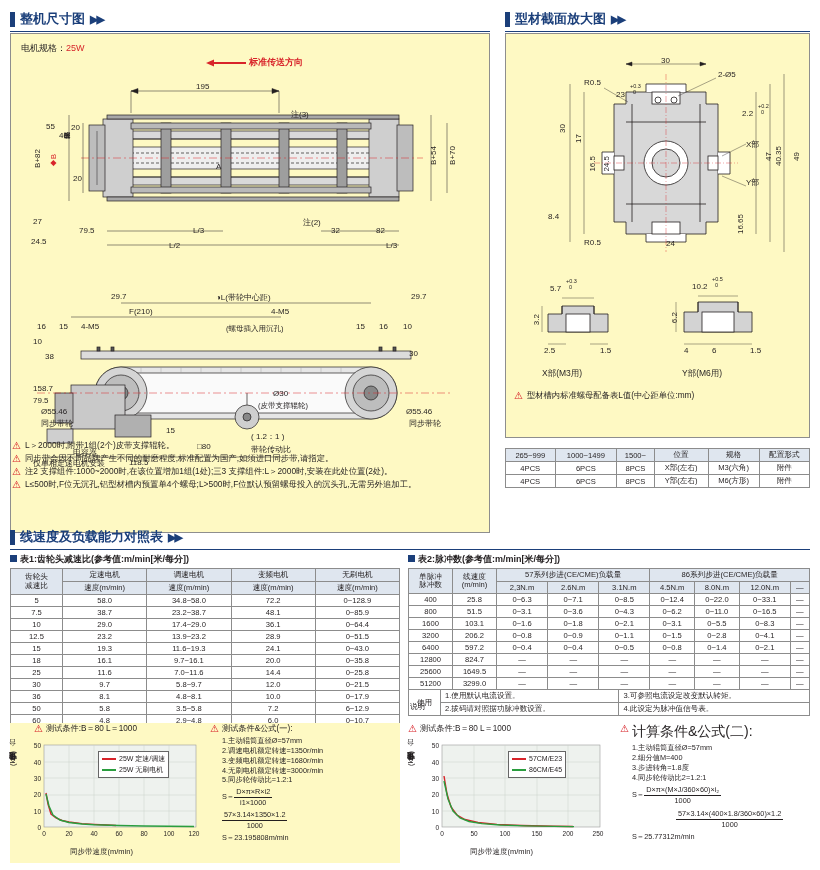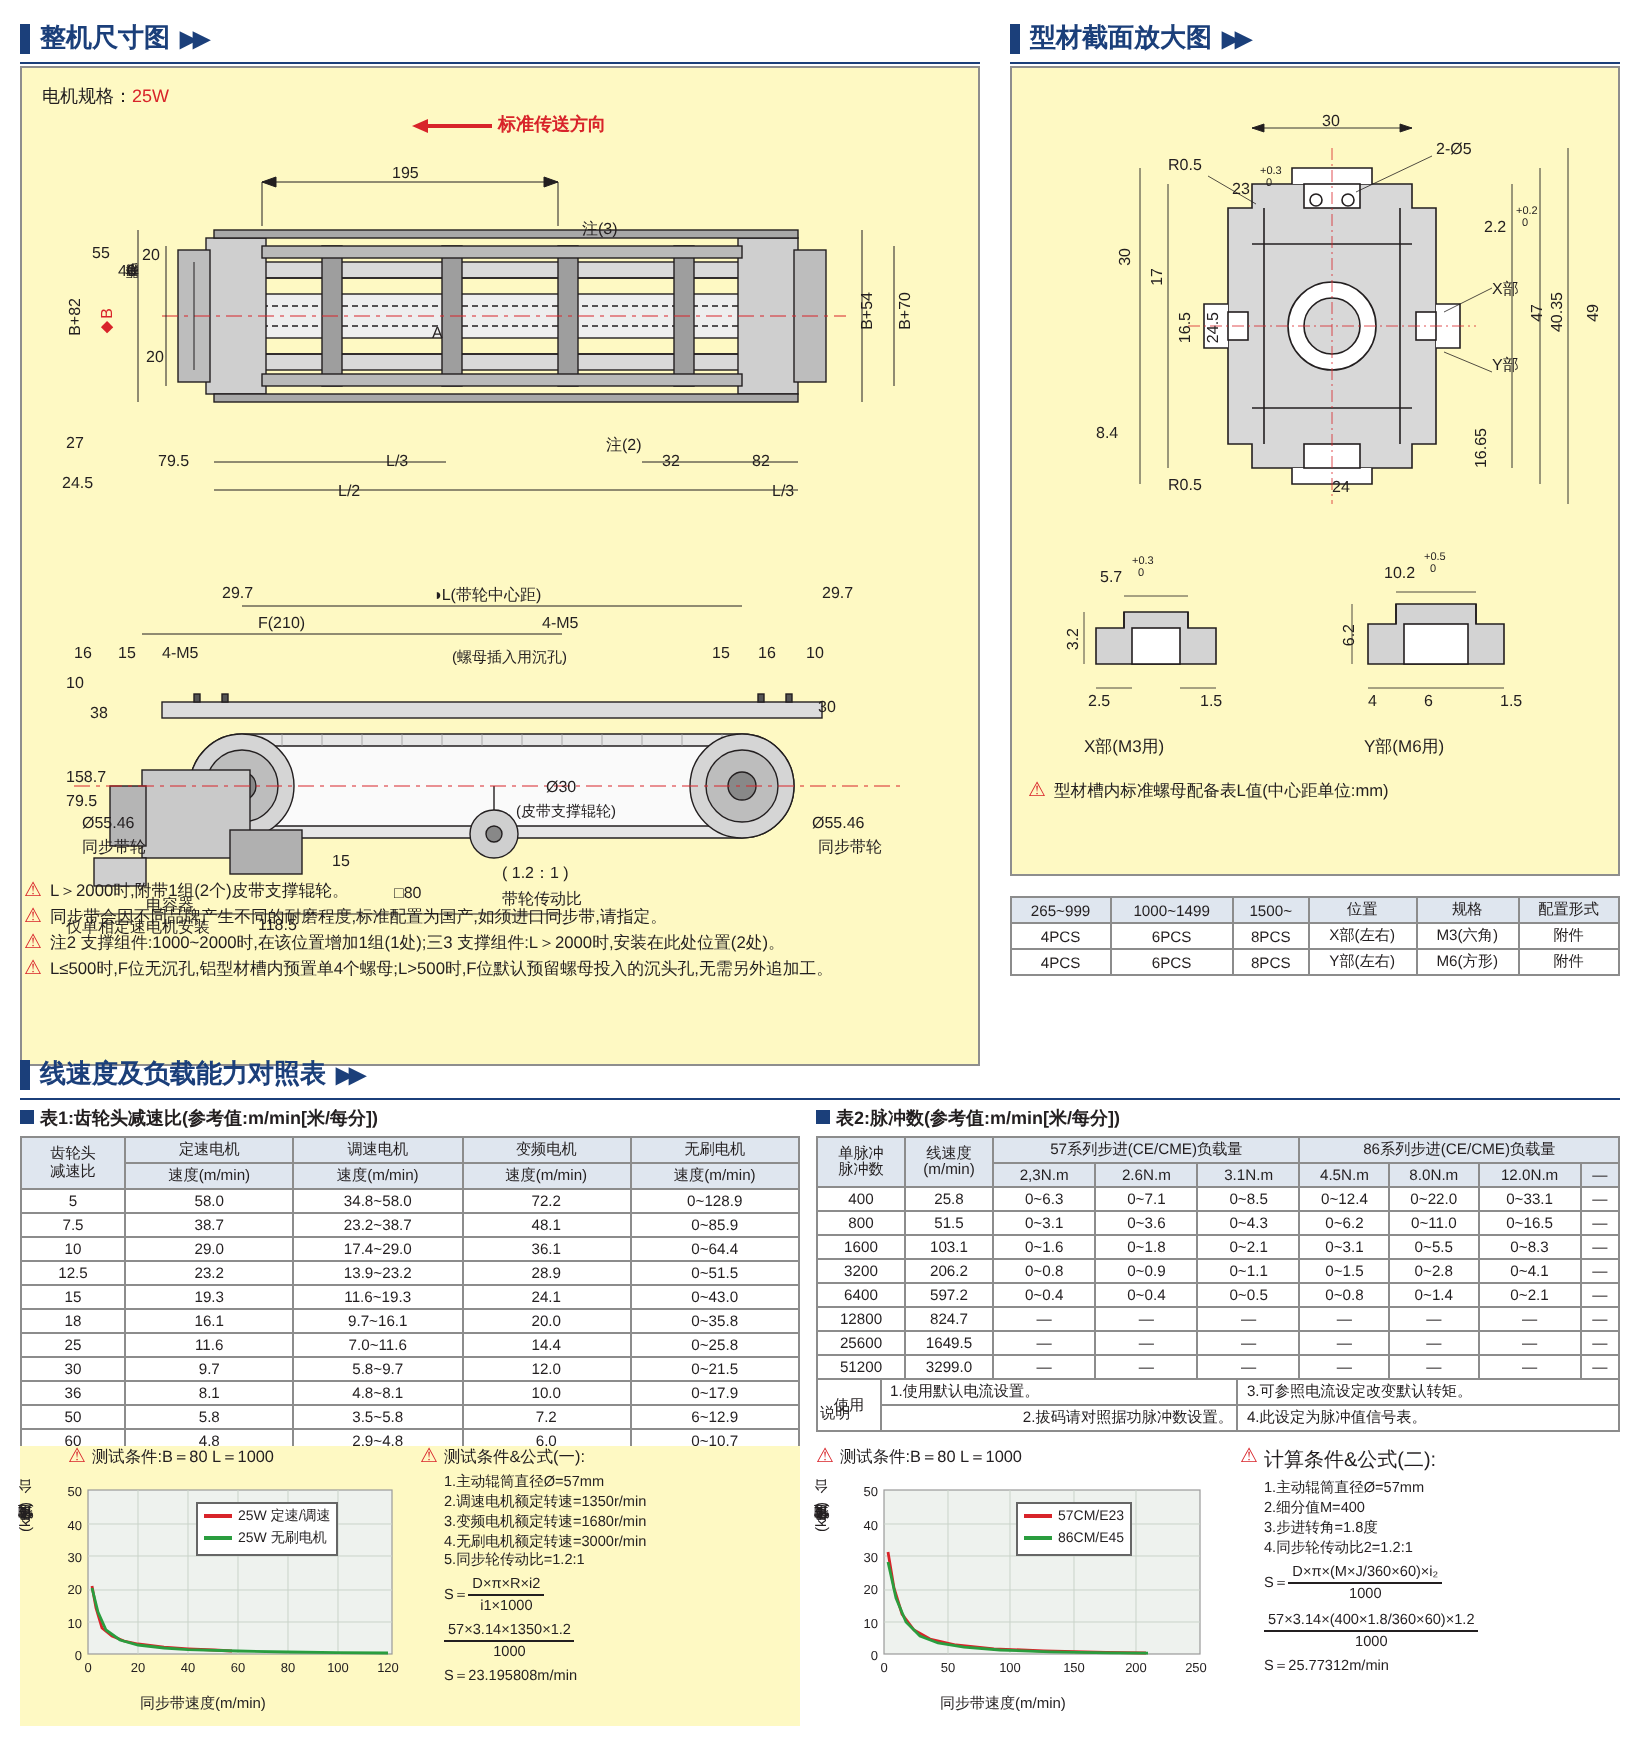--- a/index.html
+++ b/index.html
@@ -676,21 +676,21 @@
   </table>
 
   <table style="width:402px; margin-top:-1px;">
     <tbody>
         <tr>
       <td rowspan="2" style="width:32px;">使用</td>
       <td style="text-align:left; padding-left:4px;">1.使用默认电流设置。</td>
       <td style="text-align:left; padding-left:4px;">3.可参照电流设定改变默认转矩。</td>
     </tr>
     <tr>
-      <td style="text-align:right; padding-left:4px;">2.拔码请对照据功脉冲数设置。</td>
+      <td style="text-align:left; padding-left:4px;">2.拔码请对照据功脉冲数设置。</td>
       <td style="text-align:left; padding-left:4px;">4.此设定为脉冲值信号表。</td>
     </tr>
   </tbody>
     </table>
   <div style="position:absolute; left:2px; top:calc(100% - 14px); font-size:7.6px;">说明</div>
 </div>
 
 <div class="panel frame" style="left:10px; top:723px; width:390px; height:140px; border:none;">
   <div style="display:flex; gap:3px; align-items:flex-start;">
     <span class="warn">⚠</span>
@@ -809,29 +809,29 @@
     <div style="position:absolute; left:62px; top:108px; font-size:7.5px;">同步带速度(m/min)</div>
     <div class="legend-box" style="left:100px; top:12px;">
       <div><span class="legend-line" style="border-color:#d8242a;"></span><span>57CM/E23</span></div>
       <div><span class="legend-line" style="border-color:#2a9d3e;"></span><span>86CM/E45</span></div>
     </div>
   </div>
 
   <div style="position:absolute; left:212px; top:0px; width:190px;">
     <div style="display:flex; gap:3px;">
       <span class="warn">⚠</span>
-      <span style="font-size:10px;text-align:right;">计算条件&amp;公式(二):</span>
+      <span style="font-size:14px;text-align:right;">计算条件&amp;公式(二):</span>
     </div>
     <div class="formula" style="margin-left:12px; margin-top:2px;">
       <div>1.主动辊筒直径Ø=57mm</div>
       <div>2.细分值M=400</div>
       <div>3.步进转角=1.8度</div>
       <div>4.同步轮传动比2=1.2:1</div>
       <div style="margin-top:3px;">
         S＝<span class="frac"><span class="num">D×π×(M×J/360×60)×i₂</span><span>1000</span></span>
       </div>
-      <div style="margin-top:3px;">
+      <div style="margin-top:3px;margin-left:44px;">
         <span class="frac"><span class="num">57×3.14×(400×1.8/360×60)×1.2</span><span>1000</span></span>
       </div>
       <div style="margin-top:2px;">S＝25.77312m/min</div>
     </div>
   </div>
 </div>
 
 </body></html>

